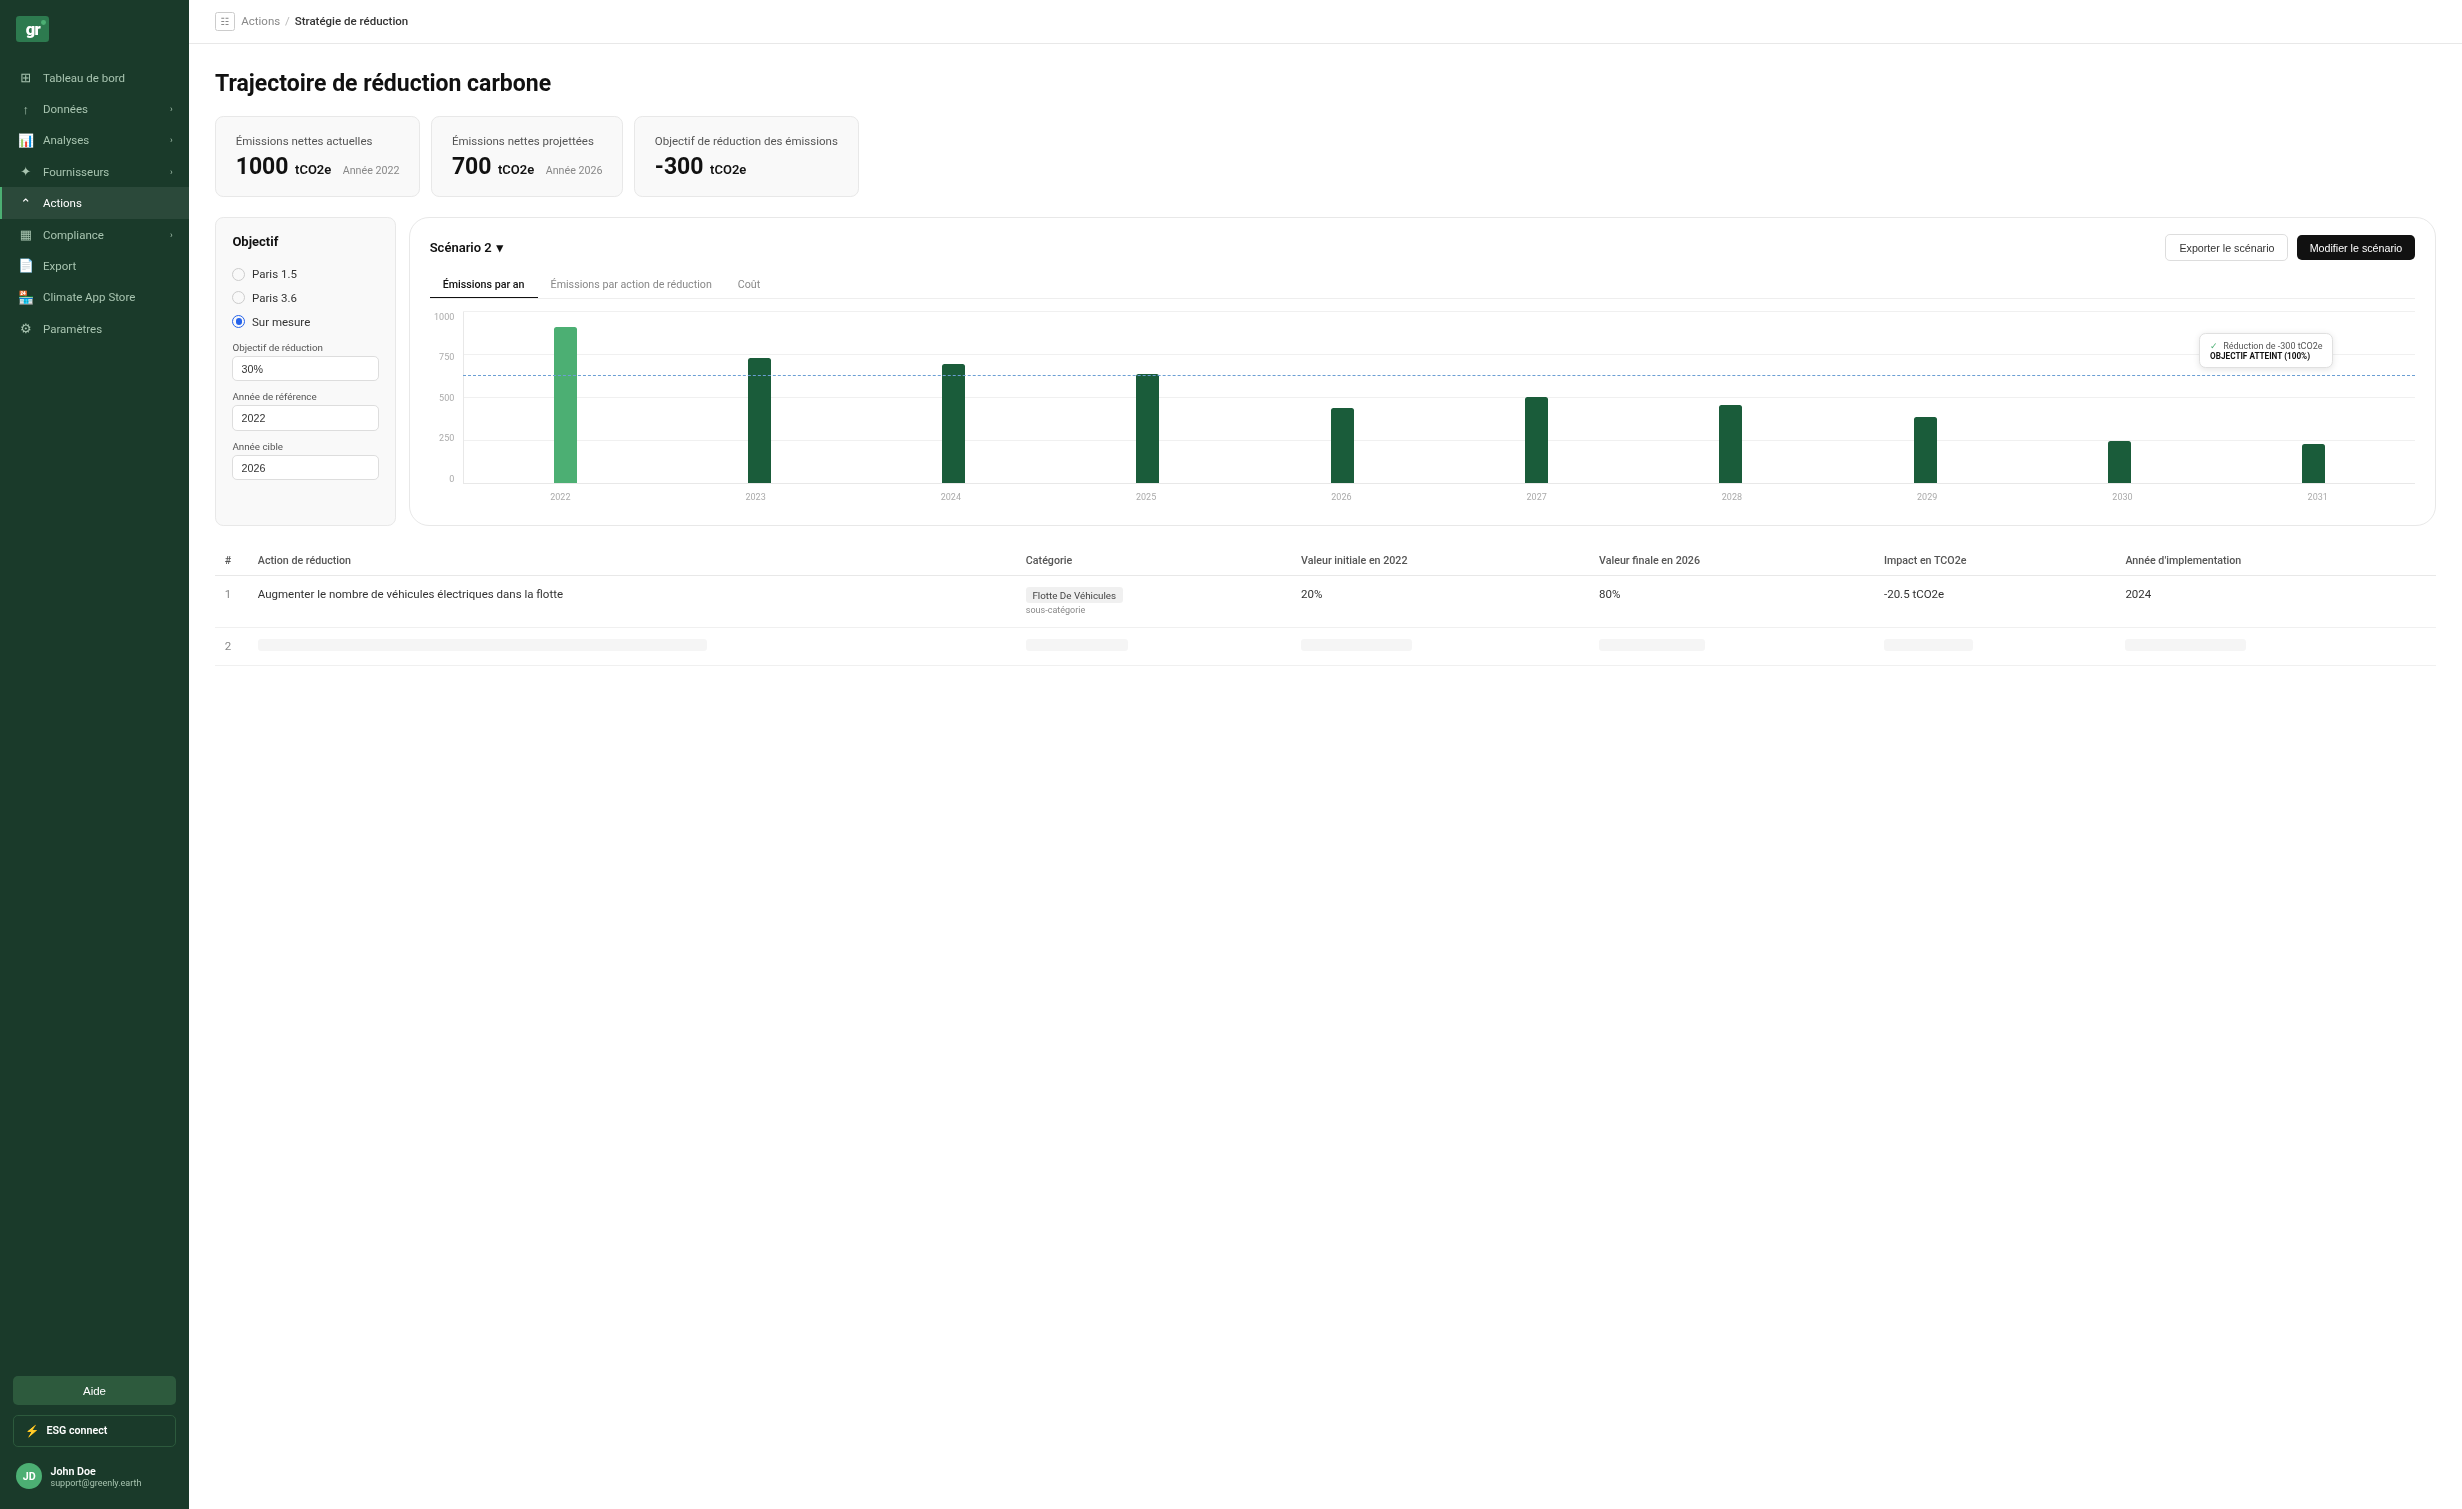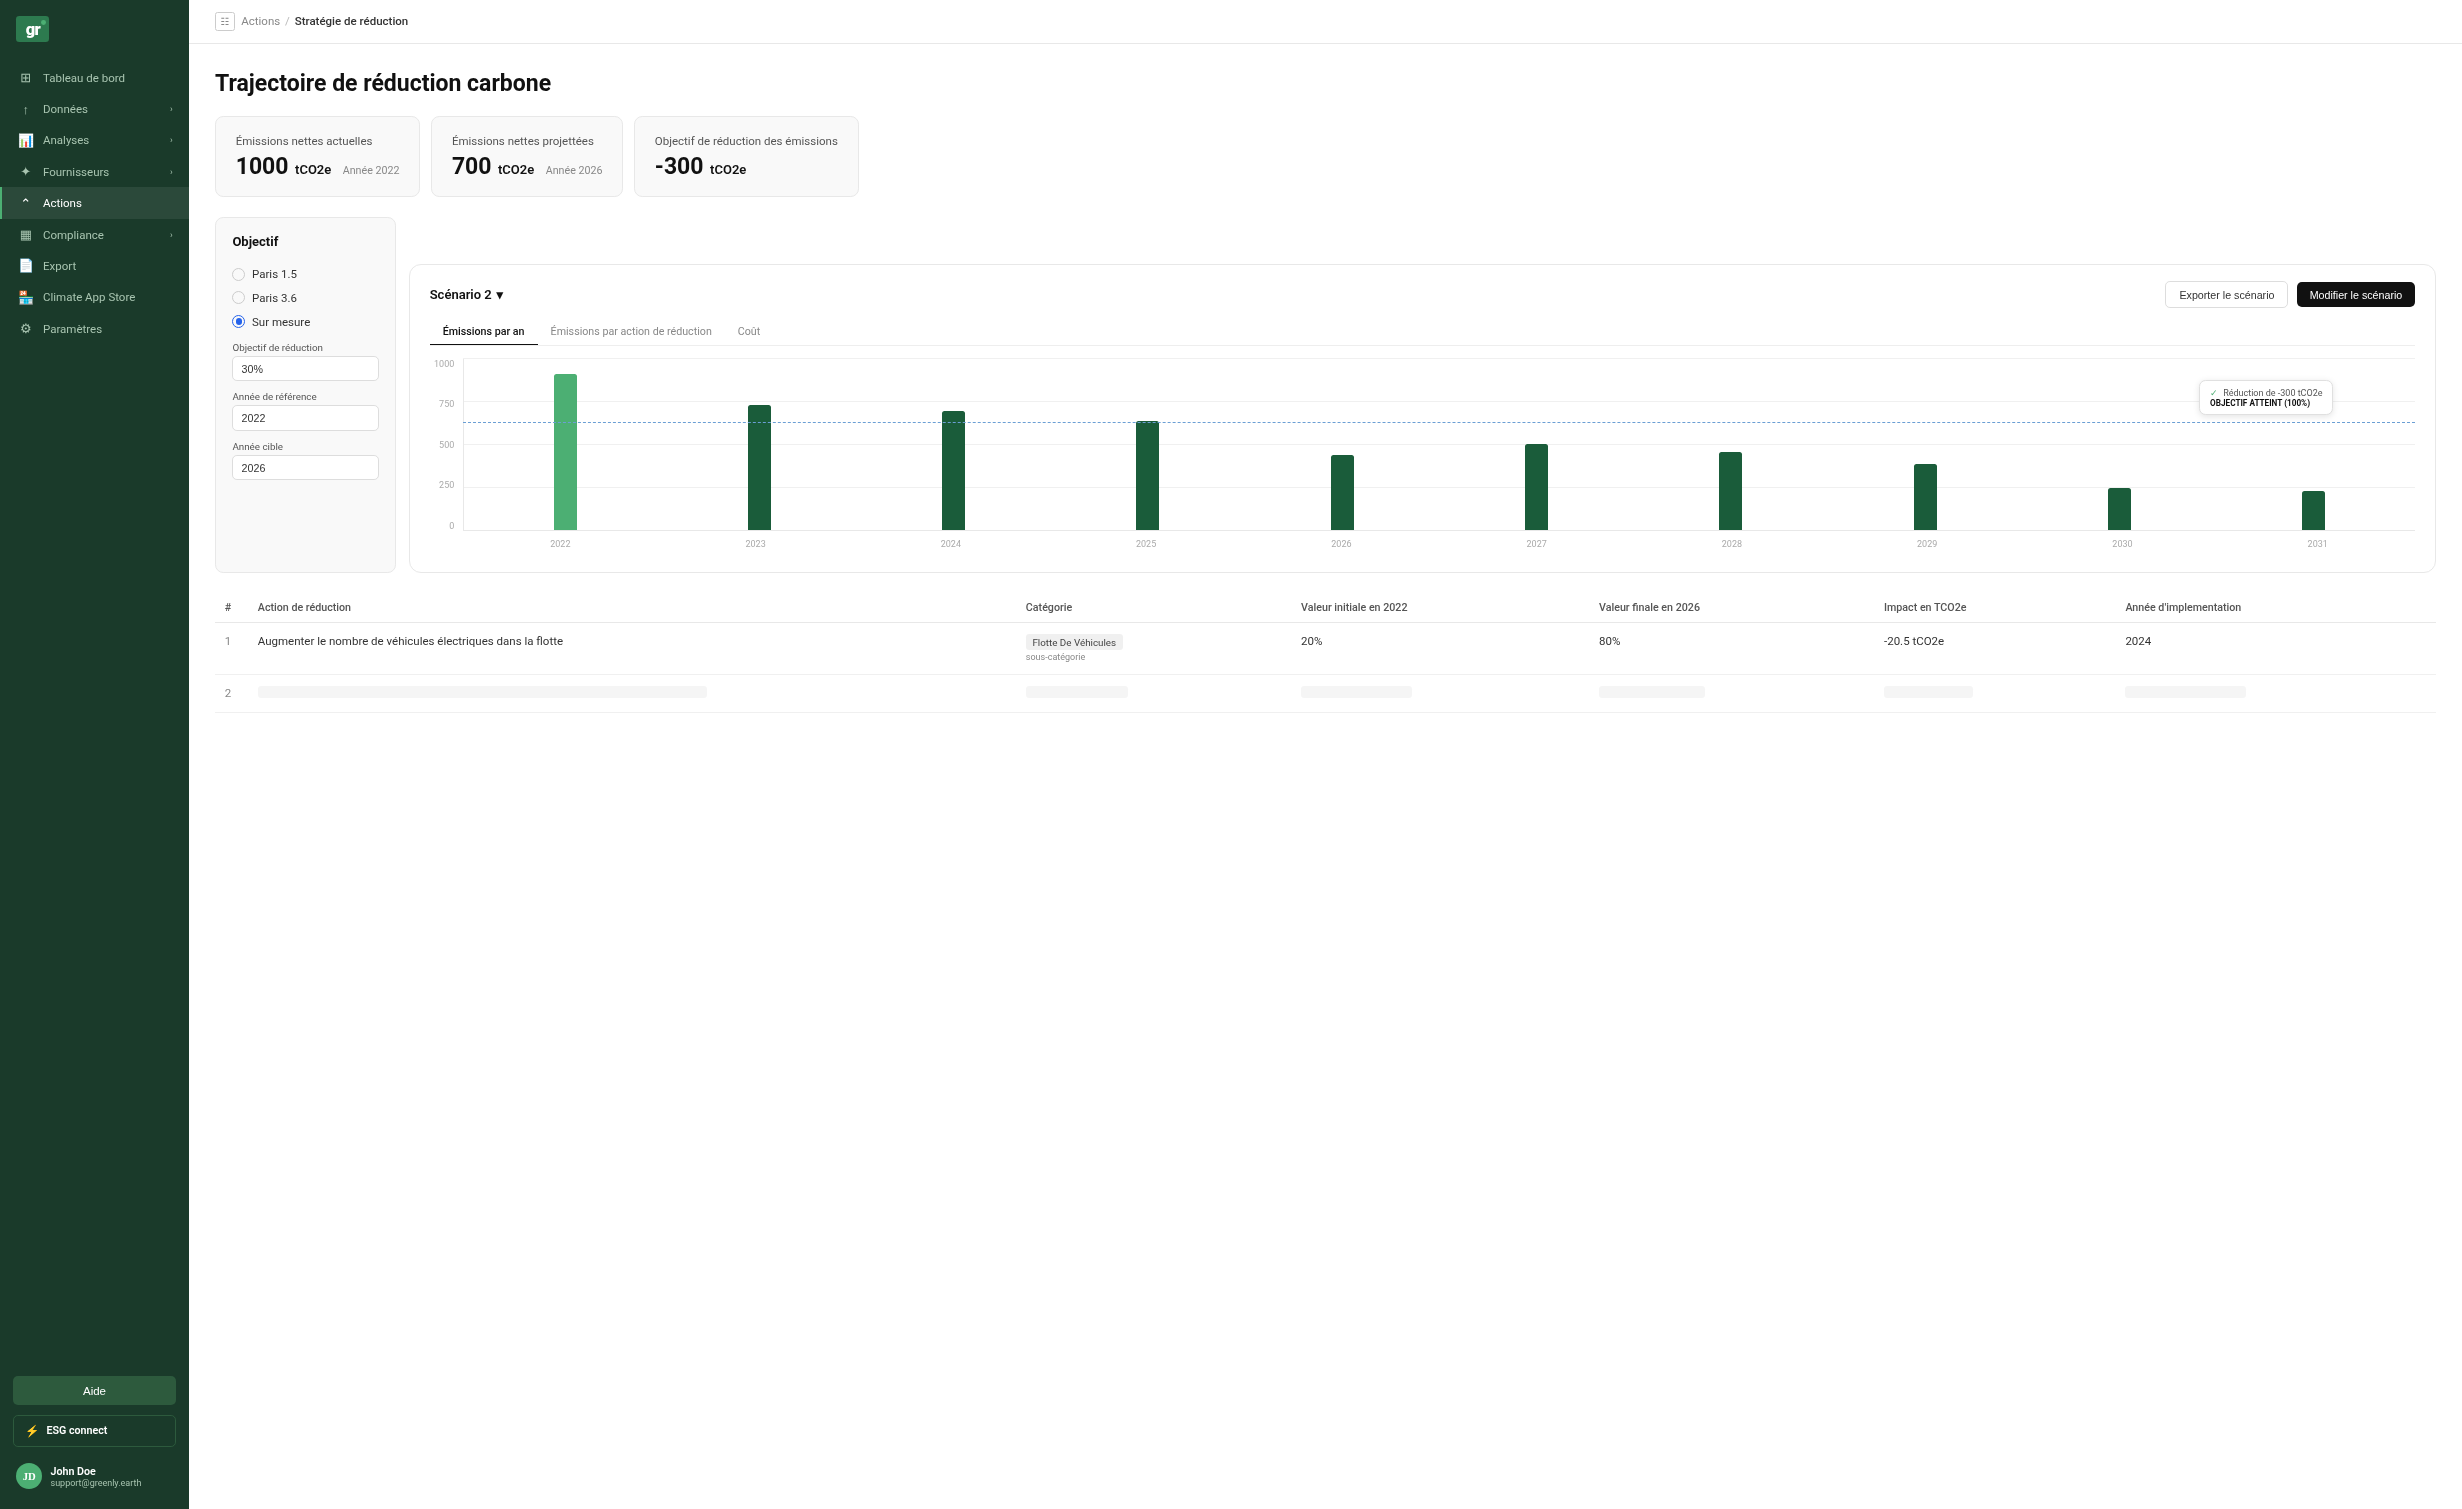--- a/index.html
+++ b/index.html
@@ -92,21 +92,21 @@
       display: flex;
       align-items: center;
       gap: 8.2px;
       padding: 6.6px 3.3px;
     }
     .user-avatar {
       width: 26px; height: 26px;
       background: #4caf73;
       border-radius: 50%;
       display: flex; align-items: center; justify-content: center;
-      font-size: 10.7px; font-weight: 700; color: #fff; font-family: Liberation Serif, serif;
+      font-size: 10.7px; font-weight: 700; color: #fff;
     }
     .user-name { font-size: 10.7px; color: #fff; font-weight: 600; }
     .user-email { font-size: 9px; color: #a8c4b0; }
 
     
     .main {
       flex: 1;
       display: flex;
       flex-direction: column;
       overflow: hidden;
@@ -190,23 +190,22 @@
       font-size: 10.7px;
       color: #333;
       background: #fff;
     }
 
     
     .chart-panel {
       flex: 1;
       background: #fff;
       border: 0.8px solid #e8e8e8;
-      border-radius: 12px;
+      border-radius: 20px;
       padding: 16.4px 19.7px;
-      margin-top: 47px;
     }
     .chart-header { display: flex; align-items: center; justify-content: space-between; margin-bottom: 9.8px; }
     .scenario-selector {
       display: flex; align-items: center; gap: 4.9px;
       font-size: 13px; font-weight: 600; color: #111; cursor: pointer;
     }
     .chart-actions { display: flex; align-items: center; gap: 8.2px; }
     .export-btn {
       background: none;
       border: 0.8px solid #ddd;

